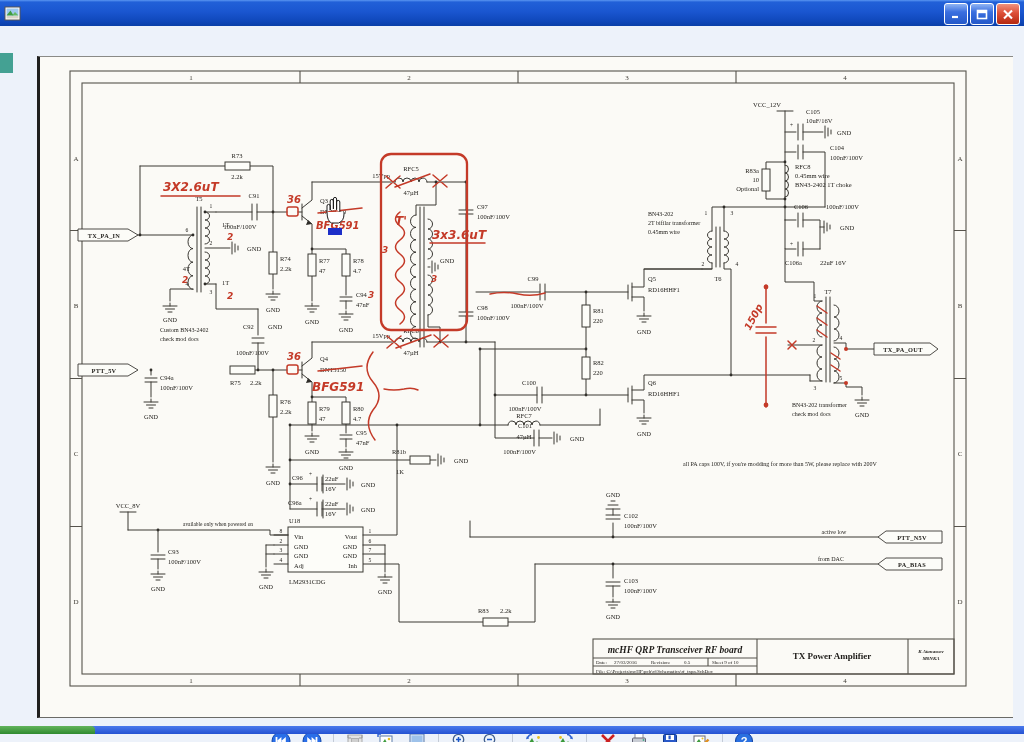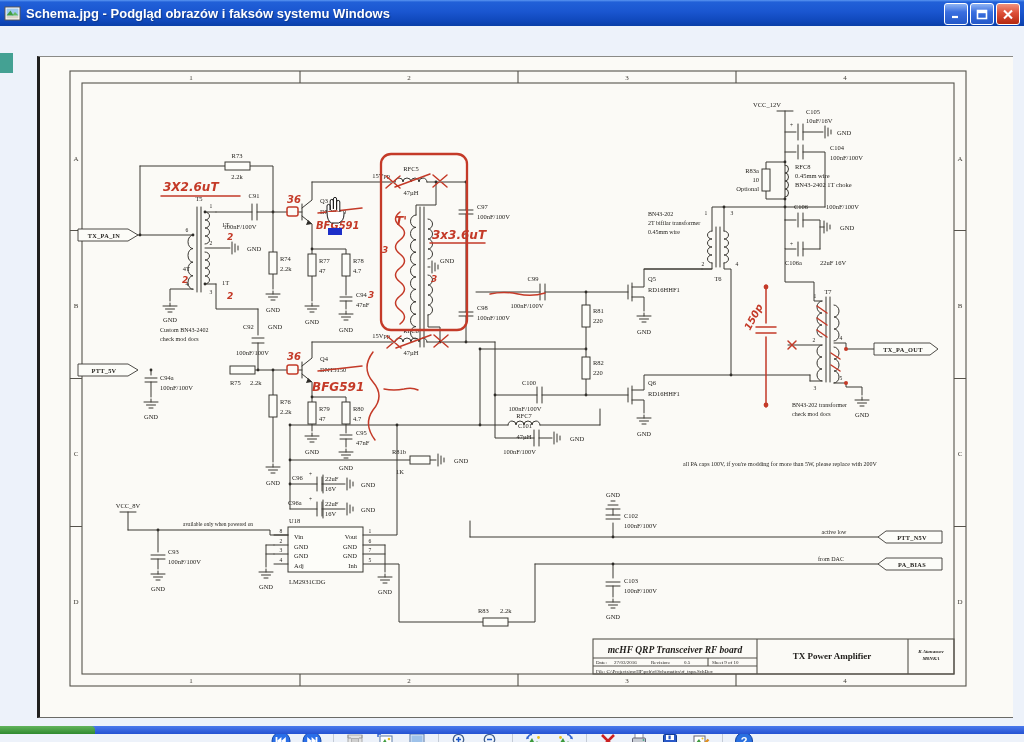--- a/index.html
+++ b/index.html
@@ -59,21 +59,20 @@
 <body>
 
 <div class="titlebar">
   <svg class="ticon" viewBox="0 0 17 17">
     <rect x="1" y="2" width="15" height="13" fill="#fff" stroke="#555" stroke-width="1"></rect>
     <rect x="2.5" y="3.5" width="12" height="7" fill="#9ec8ee"></rect>
     <polygon points="2.5,10.5 6.5,5.5 9.5,10.5" fill="#3f9c3f"></polygon>
     <polygon points="8,10.5 11,7 14.5,10.5" fill="#63b863"></polygon>
     <rect x="2.5" y="11" width="12" height="2.5" fill="#d8d4c8"></rect>
   </svg>
-  <span class="ttext">Schema.jpg - Podgląd obrazów i faksów systemu Windows</span>
   <div class="winbtns">
     <div class="wbtn">
       <svg width="12" height="10" viewBox="0 0 12 10">
           <path d="M2,8 H8" stroke="#fff" stroke-width="2.2"></path>
         </svg>
     </div>
     <div class="wbtn">
       <svg width="12" height="11" viewBox="0 0 12 11">
           <rect x="1.5" y="1.5" width="9" height="8" fill="none" stroke="#fff" stroke-width="1.6"></rect>
           <path d="M1.5,3 H10.5" stroke="#fff" stroke-width="2.4"></path>

